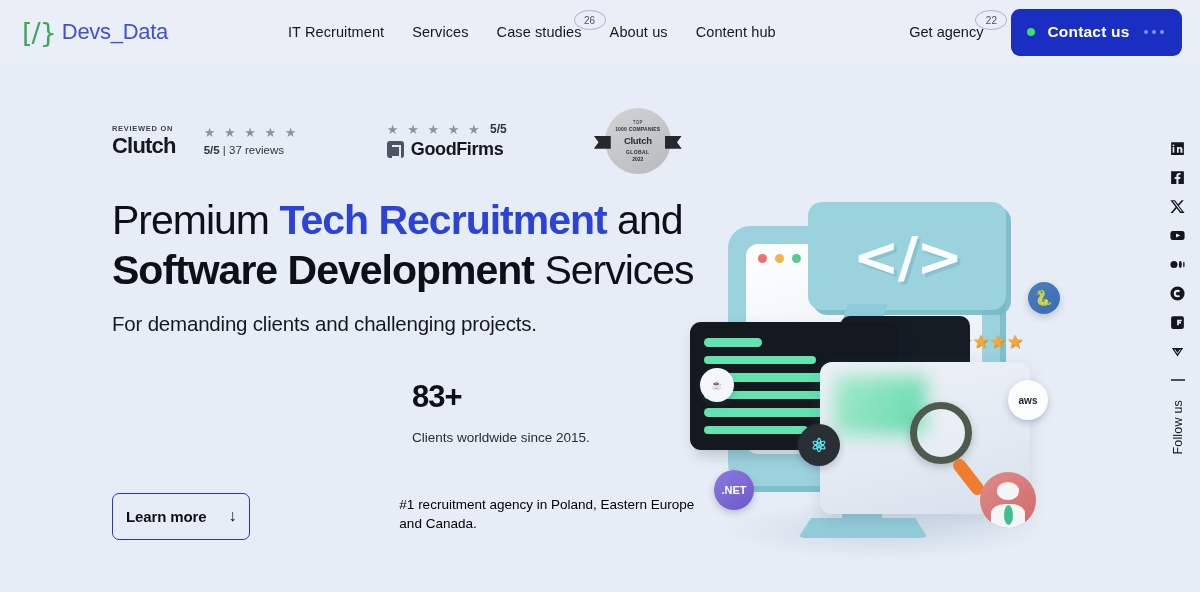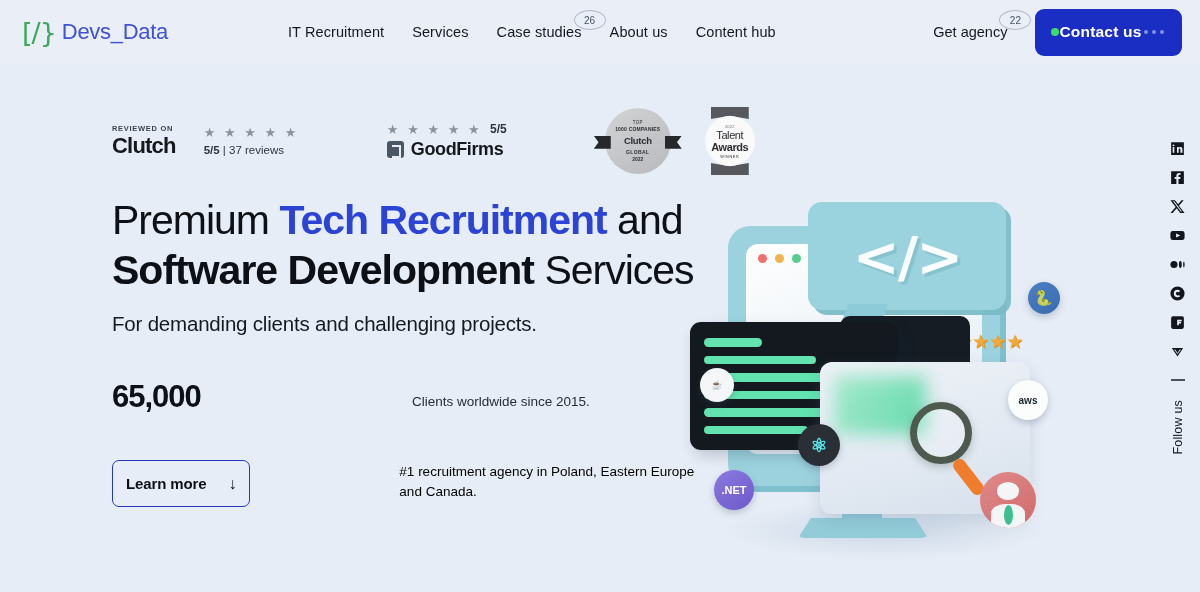--- a/index.html
+++ b/index.html
@@ -43,21 +43,21 @@
     background:transparent;
   }
 
   .header-right { margin-left:auto; display:flex; align-items:center; gap:28px; }
   .get-hired { font-size:14.5px; color:#14181f; cursor:pointer; position:relative; }
 
   .contact-btn {
     background:#1b2ec4; color:#fff;
     border:none; border-radius:9px;
     height:47px; padding:0 18px 0 16px;
-    display:flex; align-items:center; gap:0;
+    display:flex; align-items:center; gap:12px;
     font-size:15.5px; font-weight:bold; cursor:pointer;
     letter-spacing:.2px;
   }
   .green-dot { width:8px; height:8px; border-radius:50%; background:#3ddc6e; flex:none; }
   .dots { display:flex; gap:3.5px; margin-left:2px; }
   .dots span { width:4.5px; height:4.5px; border-radius:50%; background:#7f93e8; }
 
   
   .reviews {
     position:absolute; left:112px; top:108px;
@@ -353,46 +353,36 @@
     <div class="badge-clutch">
       <span class="ribbon left"></span>
       <span class="ribbon right"></span>
       <div class="l1">TOP</div>
       <div class="l2">1000 COMPANIES</div>
       <div class="l3">Clutch</div>
       <div class="l4">GLOBAL</div>
       <div class="l5">2022</div>
     </div>
 
-    <div class="badge-talent">
-      <span class="tal-top"></span>
-      <span class="tal-bot"></span>
-      <div class="tal-circle">
-        <div class="y">2022</div>
-        <div class="t1">Talent</div>
-        <div class="t2">Awards</div>
-        <div class="w">WINNER</div>
-      </div>
-    </div>
 
   </div>
 </div>
 
 <div class="hero">
   <h1>
     <span>Premium </span><span class="blue">Tech Recruitment</span><span> and</span><br>
     <span class="b">Software Development</span><span> Services</span>
   </h1>
   <div class="subhead">For demanding clients and challenging projects.</div>
 
   <div class="stats">
     <div class="stat">
-      <div class="stat-num">65,000</div>
     </div>
     <div class="stat">
+      <div class="stat-num">83+</div>
       <div class="stat-desc">Clients worldwide since 2015.</div>
     </div>
   </div>
 
   <div class="cta-row">
     <button class="learn-btn">
       <span>Learn more</span>
       <span class="arrow-d">↓</span>
     </button>
     <div class="rank-text">#1 recruitment agency in Poland, Eastern Europe and Canada.</div>

